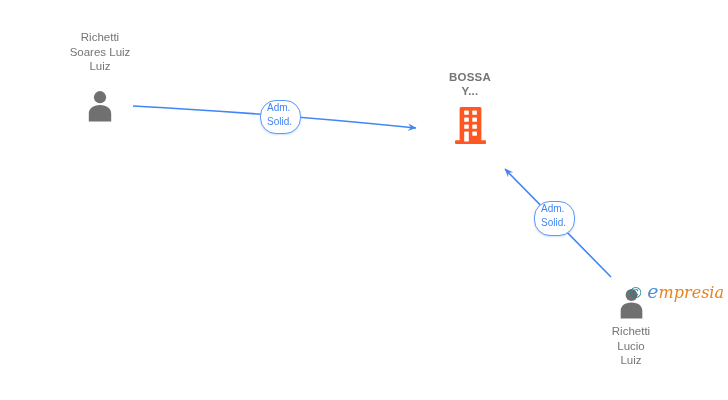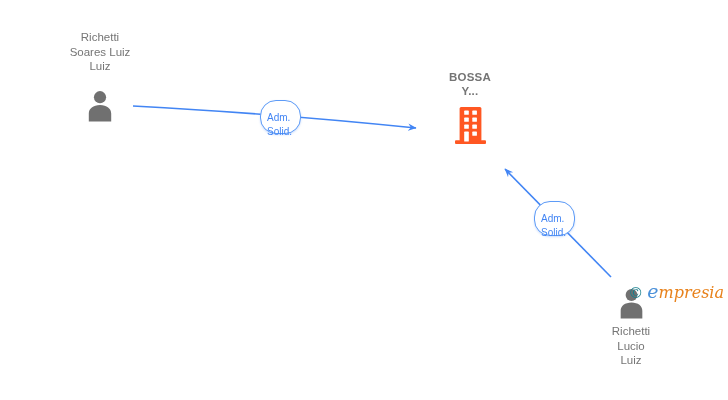--- a/index.html
+++ b/index.html
@@ -17,21 +17,21 @@
   #arrowhead path{fill:var(--arrow,#4285F4);}
   .node{position:absolute;text-align:center;cursor:pointer;}
   .node-label{font-size:11.5px;line-height:14.5px;color:var(--node-text,#757575);}
   .company .node-label{font-weight:bold;line-height:14px;letter-spacing:.2px;}
   .icon-wrap{display:block;}
   .person-glyph{fill:var(--person-icon,#707070);}
   .bld-body{fill:var(--company-icon,#FF5722);}
   .bld-win{fill:#ffffff;}
   .edge-label{position:absolute;background:#fff;border:1.5px solid var(--edge-label-border,#5d9bf7);
     border-radius:16px;color:var(--edge-label-text,#4285F4);font-size:10px;line-height:14.2px;
-    padding:10px 4px 2px 6px;box-shadow:0 1px 2px rgba(66,133,244,.25);text-align:left;}
+    padding:0 4px 2px 6px;box-shadow:0 1px 2px rgba(66,133,244,.25);text-align:left;}
   .lbl1{left:260px;top:100px;width:41px;height:34px;}
   .lbl2{left:534px;top:201px;width:41px;height:35px;}
   .p1{left:35px;top:30px;width:130px;}
   .p1 .icon-wrap{margin:16px auto 0;}
   .co{left:410px;top:70px;width:120px;}
   .co .icon-wrap{margin:9px auto 0;}
   .p2{left:581px;top:286px;width:100px;}
   .p2 .node-label{margin-top:5px;}
   .watermark{position:absolute;right:4px;bottom:2px;font-family:"DejaVu Serif",serif;
     font-style:italic;font-size:16px;white-space:nowrap;cursor:pointer;}

